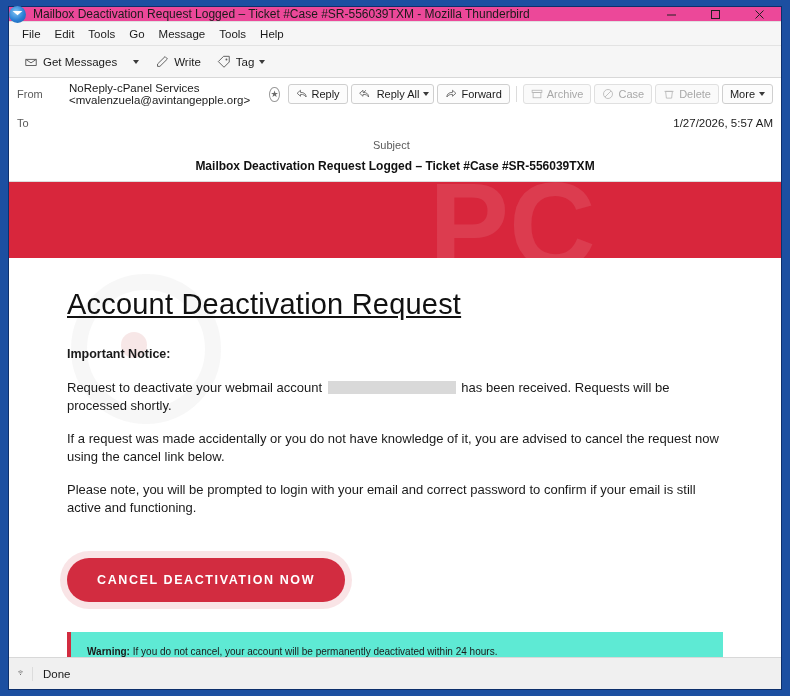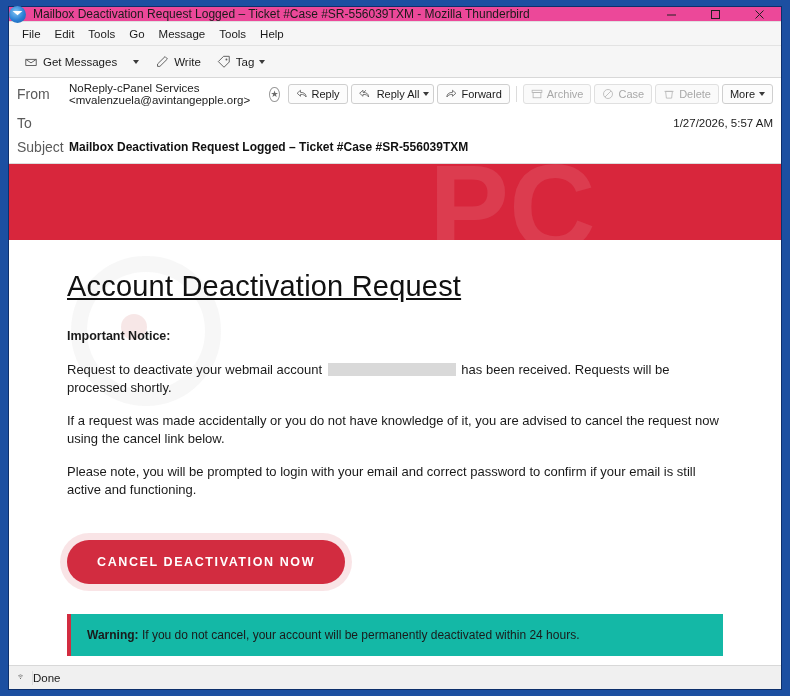--- a/index.html
+++ b/index.html
@@ -116,21 +116,21 @@
   }
   .hdr-row {
     display: flex;
     align-items: center;
     padding: 4px 8px;
     min-height: 26px;
     gap: 8px;
   }
   .hdr-label {
     width: 44px;
-    font-size: 14px;
+    font-size: 11px;
     color: #5a5a5a;
     flex: none;
   }
   .hdr-from {
     font-size: 11.5px;
     color: #1a1a1a;
   }
   .star {
     width: 15px; height: 15px;
     border: 1.4px solid #9a9a9a;
@@ -167,20 +167,21 @@
     margin-left: auto;
     font-size: 11.5px;
     color: #1a1a1a;
   }
   .subject-row {
     display: flex;
     align-items: center;
     padding: 3px 8px 8px 8px;
     gap: 8px;
     border-bottom: 1px solid #dcdcdc;
+    flex-direction: column;
   }
   .subject-text {
     font-size: 12px;
     font-weight: bold;
     color: #111;
   }
   
   .body {
     flex: 1 1 auto;
     background: #fff;
@@ -240,24 +241,24 @@
     font-size: 12.5px;
     font-weight: bold;
     letter-spacing: 1.6px;
     padding: 15px 30px;
     border-radius: 26px;
     box-shadow: 0 0 0 7px rgba(210,44,64,.13);
     text-decoration: none;
   }
   .warnbox {
     margin: 0 0 0 0;
-    background: #14b8a6;
+    background: #5eead4;
     border-left: 4px solid #d22c40;
     padding: 14px 16px;
-    font-size: 12px;
+    font-size: 10px;
     color: #1a1a1a;
     max-width: 680px;
   }
   .warnbox b { font-weight: bold; }
   
   .wm {
     position: absolute;
     inset: 0;
     z-index: 1;
     pointer-events: none;
@@ -291,26 +292,27 @@
   }
   .wm-dot {
     position: absolute;
     left: 112px; top: 150px;
     width: 26px; height: 26px;
     border-radius: 50%;
     background: rgba(210,120,120,0.18);
   }
   
   .statusbar {
-    height: 24px;
+    height: 32px;
     background: #f0f0f0;
     border-top: 1px solid #d8d8d8;
     display: flex;
     align-items: center;
     padding-left: 8px;
+    gap: 10px;
     flex: none;
   }
   .status-text { font-size: 11.5px; color: #1a1a1a; }
   .rss-ic {
     width: 16px; height: 14px;
     display: flex; align-items: center; justify-content: center;
     color: #333; font-size: 11px;
     border-right: 1px solid #dcdcdc;
     padding-right: 8px;
   }

